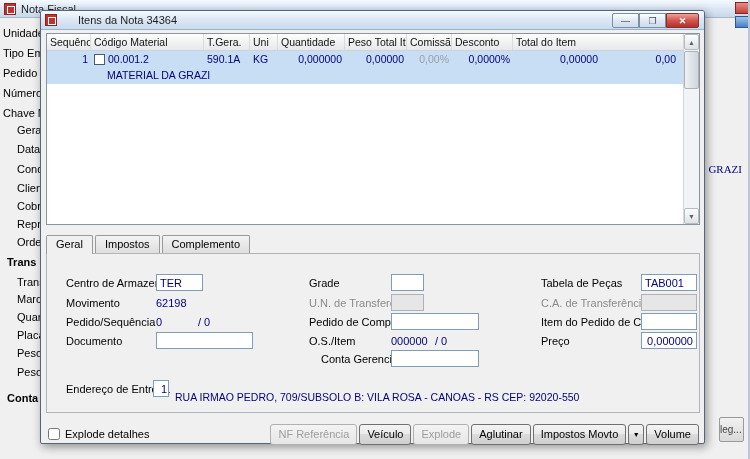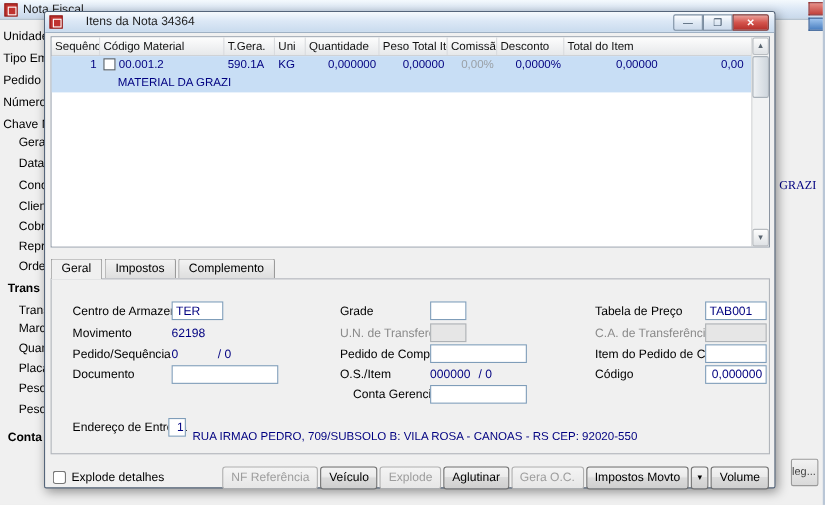--- a/index.html
+++ b/index.html
@@ -185,21 +185,21 @@
     <div class="tab active">Geral</div>
     <div class="tab">Impostos</div>
     <div class="tab">Complemento</div>
   </div>
   <div class="panel"></div>
 
   <span class="lbl" style="left:25px;top:266px">Centro de Armazenagem</span>
   <input class="tbx" style="left: 115px; top: 263px; width: 47px;" value="TER">
   <span class="lbl" style="left:268px;top:266px">Grade</span>
   <input class="tbx" style="left: 350px; top: 263px; width: 33px;">
-  <span class="lbl" style="left:500px;top:266px">Tabela de Preço</span>
+  <span class="lbl" style="left:500px;top:266px">Tabela de Peças</span>
   <input class="tbx" style="left: 600px; top: 263px; width: 56px;" value="TAB001">
 
   <span class="lbl" style="left:25px;top:286px">Movimento</span>
   <span class="val" style="left:115px;top:286px">62198</span>
   <span class="lbl dis" style="left:268px;top:286px">U.N. de Transferência</span>
   <input class="tbx dis" style="left: 350px; top: 283px; width: 33px;" disabled="">
   <span class="lbl dis" style="left:500px;top:286px">C.A. de Transferência</span>
   <input class="tbx dis" style="left: 600px; top: 283px; width: 56px;" disabled="">
 
   <span class="lbl" style="left:25px;top:305px">Pedido/Sequência</span>
@@ -208,37 +208,36 @@
   <span class="lbl" style="left:268px;top:305px">Pedido de Compra</span>
   <input class="tbx" style="left: 350px; top: 302px; width: 88px;">
   <span class="lbl" style="left:500px;top:305px">Item do Pedido de Compra</span>
   <input class="tbx" style="left: 600px; top: 302px; width: 56px;">
 
   <span class="lbl" style="left:25px;top:324px">Documento</span>
   <input class="tbx" style="left: 115px; top: 321px; width: 97px;">
   <span class="lbl" style="left:268px;top:324px">O.S./Item</span>
   <span class="val" style="left:350px;top:324px">000000</span>
   <span class="val" style="left:394px;top:324px">/  0</span>
-  <span class="lbl" style="left:500px;top:324px">Código</span>
+  <span class="lbl" style="left:500px;top:324px">Preço</span>
   <input class="tbx r" style="left: 600px; top: 321px; width: 56px;" value="0,000000">
 
   <span class="lbl" style="left:280px;top:342px">Conta Gerencial</span>
   <input class="tbx" style="left: 350px; top: 339px; width: 88px;">
 
   <span class="lbl" style="left:25px;top:372px">Endereço de Entrega</span>
   <input class="tbx r" style="left: 112px; top: 369px; width: 16px; padding: 0px 1px;" value="1">
   <span class="val" style="left:134px;top:380px;font-size:10.5px">RUA IRMAO PEDRO, 709/SUBSOLO B: VILA ROSA - CANOAS - RS CEP: 92020-550</span>
 
   <div class="footer">
     <input type="checkbox" class="chk" style="">
     <span class="chk-label">Explode detalhes</span>
     <div class="btnrow">
       <button class="btn disabled">NF Referência</button>
       <button class="btn">Veículo</button>
       <button class="btn disabled">Explode</button>
       <button class="btn">Aglutinar</button>
-      <button class="btn disabled">Gera O.C.</button>
       <button class="btn">Impostos Movto</button>
       <button class="btn dd">▼</button>
       <button class="btn">Volume</button>
     </div>
   </div>
 </div>
 
 </body></html>

